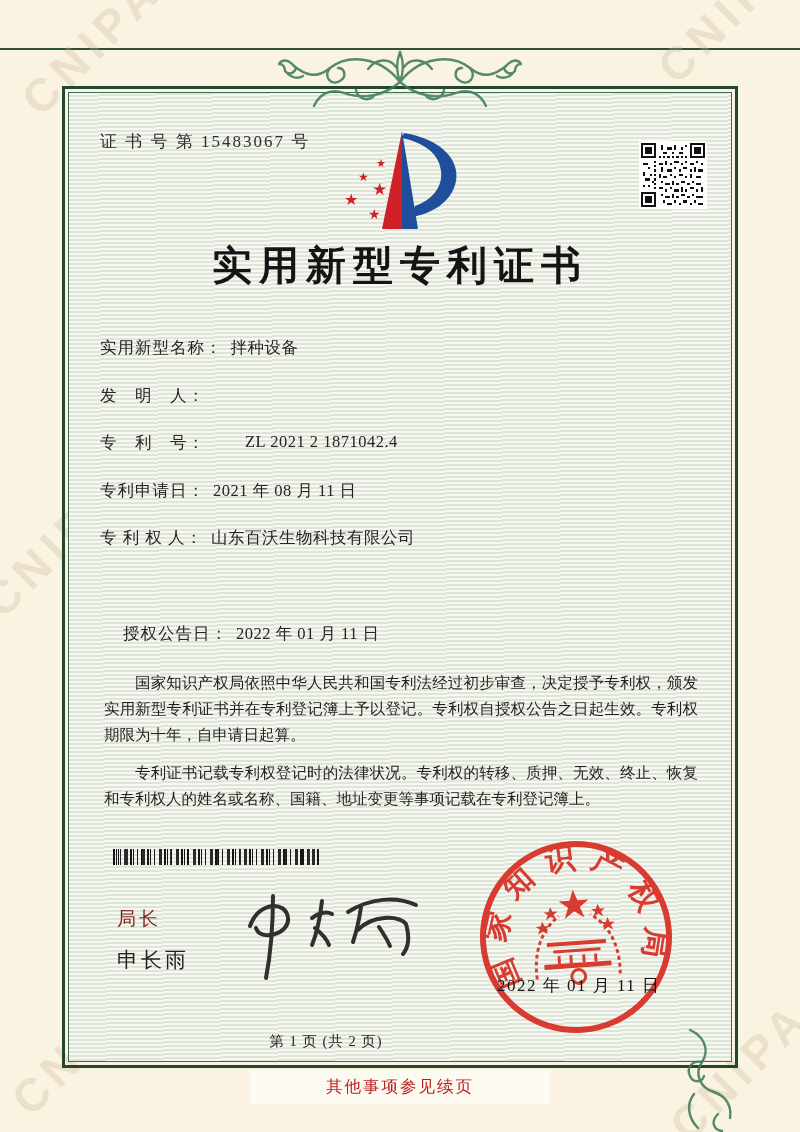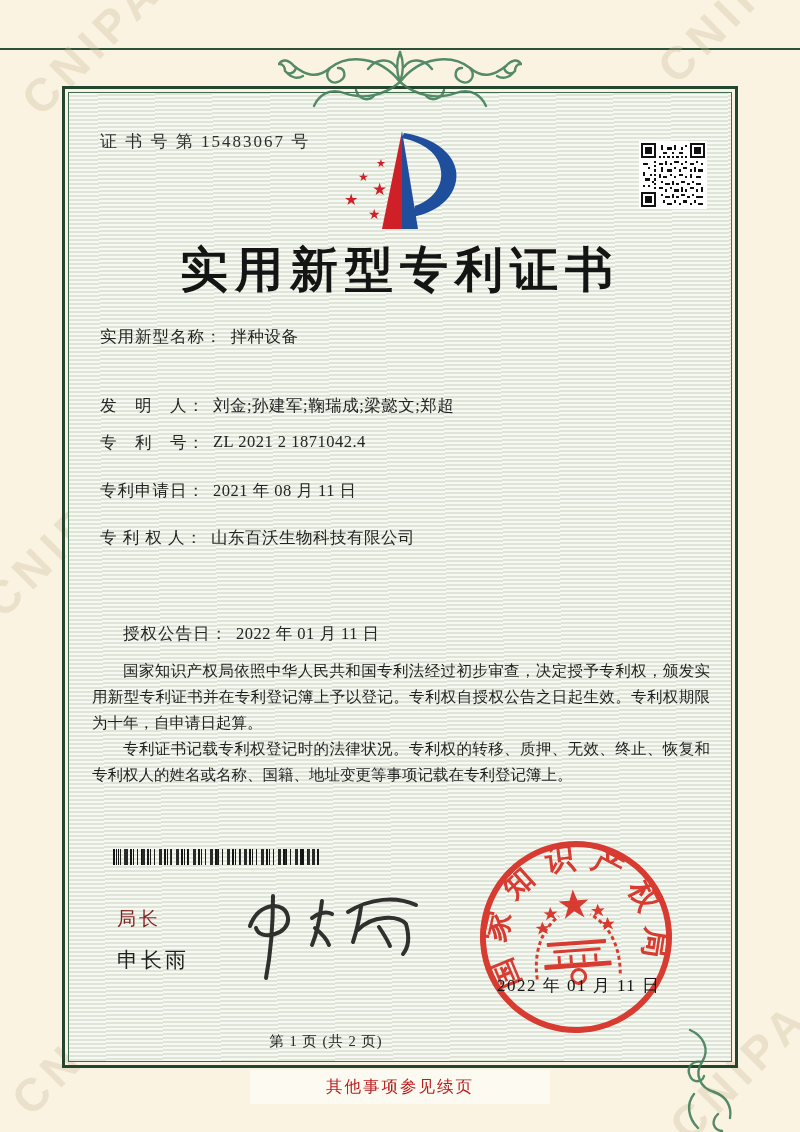--- a/index.html
+++ b/index.html
@@ -31,29 +31,29 @@
       repeating-linear-gradient(179deg, rgba(255,255,255,0.55) 0 2px, rgba(199,209,190,0.38) 2px 4px),
       #edf0e6;
   }
   
   .content{position:absolute;left:0;top:0;width:800px;height:1132px;z-index:4;}
   .cert-no{position:absolute;left:100px;top:130px;font-size:17px;letter-spacing:2px;color:#2e2e2e;}
   .logo{position:absolute;left:330px;top:119px;width:160px;height:120px;}
   .qr{position:absolute;left:639px;top:141px;width:64px;height:64px;background:#fff;padding:2px;}
   .title{
     position:absolute;left:0;top:238px;width:800px;text-align:center;
-    font-size:48px;font-weight:bold;letter-spacing:7px;color:#141414;
+    font-size:40px;font-weight:bold;letter-spacing:7px;color:#141414;
   }
   .row{position:absolute;left:100px;display:flex;font-size:16.5px;color:#242424;}
   .row .lbl{white-space:pre;letter-spacing:1px;flex:none;}
   .row .val{margin-left:8px;letter-spacing:0.5px;}
   .addr .val{width:420px;line-height:24px;}
   .grant2{position:absolute;left:430px;top:0;display:flex;}
   .paras{position:absolute;left:92px;top:658px;width:618px;font-size:15.5px;line-height:26px;text-align:justify;color:#1f1f1f;}
-  .paras p{margin:0;text-indent:2em;}
+  .paras p{margin:12px;text-indent:2em;}
   .barcode{
     position:absolute;left:113px;top:849px;width:207px;height:16px;
     background-image:
       repeating-linear-gradient(90deg,#161616 0 2px,transparent 2px 3px,#161616 3px 4px,transparent 4px 7px,#1d1d1d 7px 8px,transparent 8px 12px,#2a2a2a 12px 15px,transparent 15px 17px),
       repeating-linear-gradient(90deg,transparent 0 5px,#101010 5px 6px,transparent 6px 11px,#303030 11px 13px,transparent 13px 23px);
   }
   .issuer-role{position:absolute;left:117px;top:906px;font-size:19px;letter-spacing:3px;color:#7f1d1d;}
   .issuer-name{position:absolute;left:117px;top:946px;font-size:21px;letter-spacing:3px;color:#1e1e1e;}
   .signature{position:absolute;left:232px;top:888px;width:200px;height:96px;}
   .seal{position:absolute;left:477px;top:838px;width:198px;height:198px;opacity:0.9;transform:rotate(-4deg);}
@@ -142,29 +142,28 @@
                M8 14h1v2H8zM10 15h2v1h-2zM13 14h1v1h-1zM15 15h1v1h-1zM17 14h2v1h-2zM20 15h1v1h-1zM22 14h1v2h-1zM25 15h2v1h-2z
                M9 17h1v1H9zM11 18h2v1h-2zM14 17h1v2h-1zM16 18h1v1h-1zM18 17h2v1h-2zM21 18h1v1h-1zM23 17h1v1h-1zM25 18h2v1h-2z
                M8 20h2v1H8zM11 21h1v1h-1zM13 20h1v1h-1zM15 21h2v1h-2zM18 20h1v2h-1zM20 21h1v1h-1zM22 20h2v1h-2zM25 21h1v1h-1zM27 20h1v2h-1z
                M9 23h1v1H9zM11 24h2v1h-2zM14 23h1v2h-1zM16 24h1v1h-1zM18 23h2v1h-2zM21 24h1v1h-1zM23 23h1v1h-1zM25 24h2v1h-2z
                M10 26h1v1h-1zM12 27h2v1h-2zM15 26h1v1h-1zM17 27h1v1h-1zM19 26h2v1h-2zM22 27h1v1h-1zM24 26h1v1h-1zM26 27h2v1h-2zM27 24h1v1h-1z"></path>
     </g>
   </svg>
 
   <div class="title">实用新型专利证书</div>
 
-  <div class="row" style="top:326px;">
+  <div class="row" style="top:337px;">
     <span class="lbl">实用新型名称：</span>
     <span class="val">拌种设备</span>
   </div>
-  <div class="row" style="top:395px;">
+  <div class="row" style="top:385px;">
     <span class="lbl">发　明　人：</span>
-    <span class="val">刘金;孙建军;鞠瑞成;梁懿文;郑超</span>
-  </div>
-  <div class="row" style="top:432px;">
+  </div>
+  <div class="row" style="top:432px;gap:32px;">
     <span class="lbl">专　利　号：</span>
     <span class="val">ZL 2021 2 1871042.4</span>
   </div>
   <div class="row" style="top:480px;">
     <span class="lbl">专利申请日：</span>
     <span class="val">2021 年 08 月 11 日</span>
   </div>
   <div class="row" style="top:527px;">
     <span class="lbl">专 利 权 人：</span>
     <span class="val">山东百沃生物科技有限公司</span>

